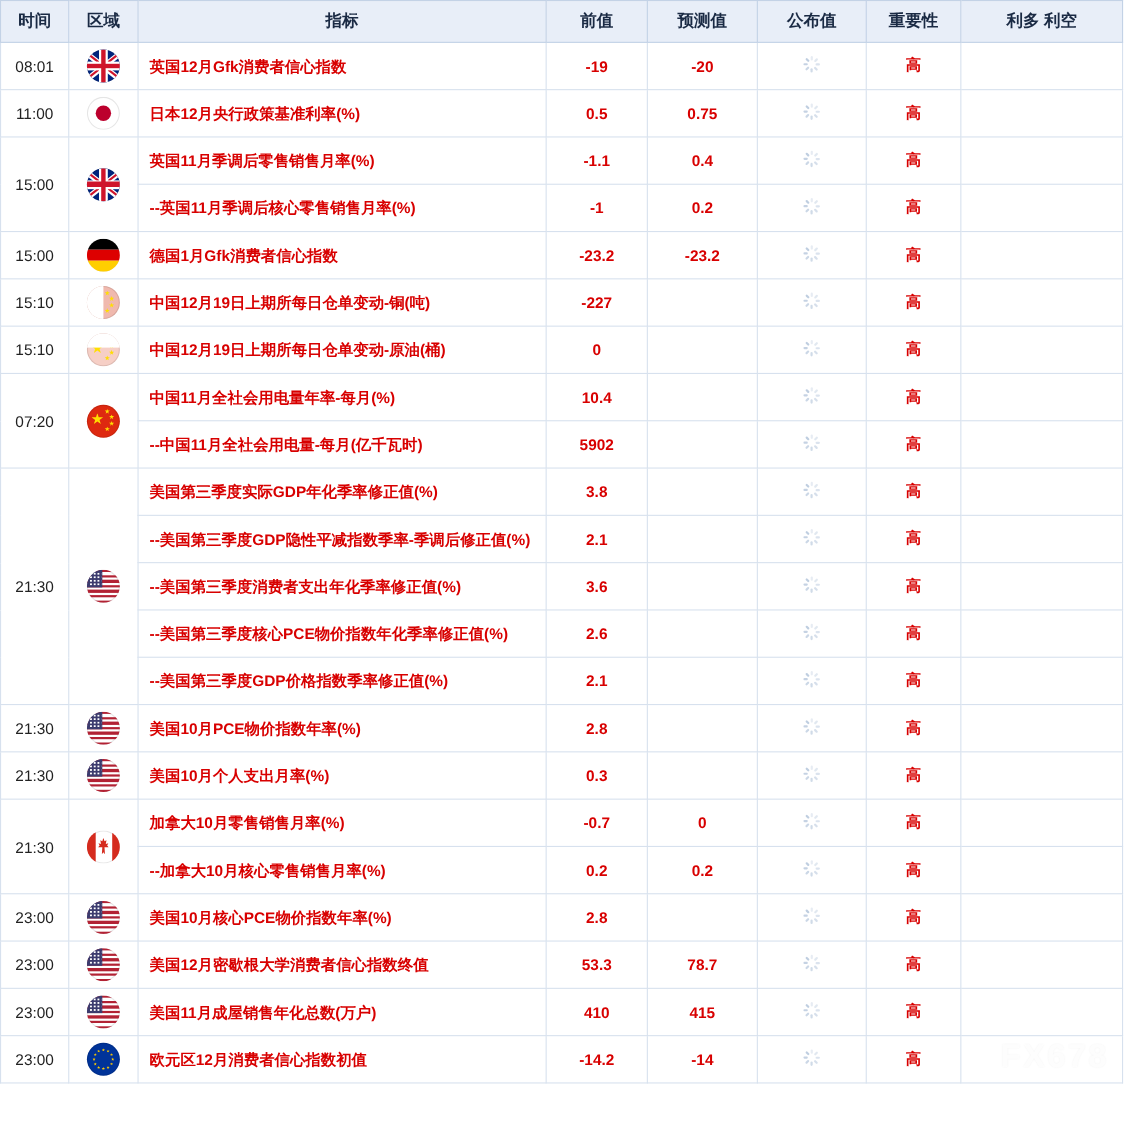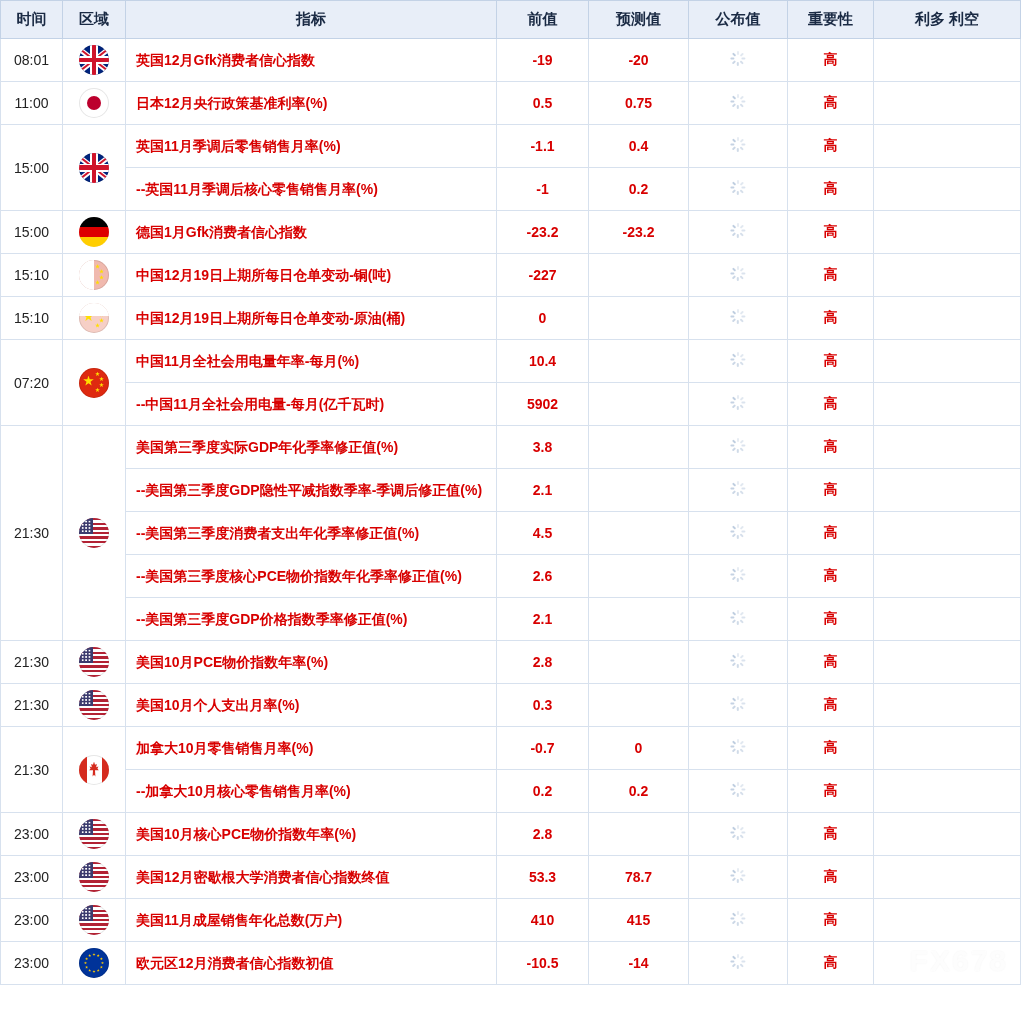--- a/index.html
+++ b/index.html
@@ -324,21 +324,21 @@
         <tr>
           <td class="name">--美国第三季度GDP隐性平减指数季率-季调后修正值(%)</td>
           <td class="num">2.1</td>
           <td class="num"></td>
           <td class="actual"><span class="spinner"><i style="transform:rotate(0deg);opacity:0.35"></i><i style="transform:rotate(45deg);opacity:0.43"></i><i style="transform:rotate(90deg);opacity:0.51"></i><i style="transform:rotate(135deg);opacity:0.59"></i><i style="transform:rotate(180deg);opacity:0.67"></i><i style="transform:rotate(225deg);opacity:0.75"></i><i style="transform:rotate(270deg);opacity:0.83"></i><i style="transform:rotate(315deg);opacity:0.91"></i></span></td>
           <td class="imp">高</td>
           <td class="eff"></td>
         </tr>
         <tr>
           <td class="name">--美国第三季度消费者支出年化季率修正值(%)</td>
-          <td class="num">4.5</td>
+          <td class="num">3.6</td>
           <td class="num"></td>
           <td class="actual"><span class="spinner"><i style="transform:rotate(0deg);opacity:0.35"></i><i style="transform:rotate(45deg);opacity:0.43"></i><i style="transform:rotate(90deg);opacity:0.51"></i><i style="transform:rotate(135deg);opacity:0.59"></i><i style="transform:rotate(180deg);opacity:0.67"></i><i style="transform:rotate(225deg);opacity:0.75"></i><i style="transform:rotate(270deg);opacity:0.83"></i><i style="transform:rotate(315deg);opacity:0.91"></i></span></td>
           <td class="imp">高</td>
           <td class="eff"></td>
         </tr>
         <tr>
           <td class="name">--美国第三季度核心PCE物价指数年化季率修正值(%)</td>
           <td class="num">2.6</td>
           <td class="num"></td>
           <td class="actual"><span class="spinner"><i style="transform:rotate(0deg);opacity:0.35"></i><i style="transform:rotate(45deg);opacity:0.43"></i><i style="transform:rotate(90deg);opacity:0.51"></i><i style="transform:rotate(135deg);opacity:0.59"></i><i style="transform:rotate(180deg);opacity:0.67"></i><i style="transform:rotate(225deg);opacity:0.75"></i><i style="transform:rotate(270deg);opacity:0.83"></i><i style="transform:rotate(315deg);opacity:0.91"></i></span></td>
@@ -418,21 +418,21 @@
           <td class="num">410</td>
           <td class="num">415</td>
           <td class="actual"><span class="spinner"><i style="transform:rotate(0deg);opacity:0.35"></i><i style="transform:rotate(45deg);opacity:0.43"></i><i style="transform:rotate(90deg);opacity:0.51"></i><i style="transform:rotate(135deg);opacity:0.59"></i><i style="transform:rotate(180deg);opacity:0.67"></i><i style="transform:rotate(225deg);opacity:0.75"></i><i style="transform:rotate(270deg);opacity:0.83"></i><i style="transform:rotate(315deg);opacity:0.91"></i></span></td>
           <td class="imp">高</td>
           <td class="eff"></td>
         </tr>
         <tr>
           <td class="time">23:00</td>
           <td class="flagcell"><span class="flag f-eu"><span class="estar" style="left:13.4px;top:4.9px"></span><span class="estar" style="left:17.6px;top:6.0px"></span><span class="estar" style="left:20.8px;top:9.2px"></span><span class="estar" style="left:21.9px;top:13.4px"></span><span class="estar" style="left:20.8px;top:17.6px"></span><span class="estar" style="left:17.6px;top:20.8px"></span><span class="estar" style="left:13.4px;top:21.9px"></span><span class="estar" style="left:9.1px;top:20.8px"></span><span class="estar" style="left:6.0px;top:17.7px"></span><span class="estar" style="left:4.9px;top:13.4px"></span><span class="estar" style="left:6.0px;top:9.2px"></span><span class="estar" style="left:9.1px;top:6.0px"></span></span></td>
           <td class="name">欧元区12月消费者信心指数初值</td>
-          <td class="num">-10.5</td>
+          <td class="num">-14.2</td>
           <td class="num">-14</td>
           <td class="actual"><span class="spinner"><i style="transform:rotate(0deg);opacity:0.35"></i><i style="transform:rotate(45deg);opacity:0.43"></i><i style="transform:rotate(90deg);opacity:0.51"></i><i style="transform:rotate(135deg);opacity:0.59"></i><i style="transform:rotate(180deg);opacity:0.67"></i><i style="transform:rotate(225deg);opacity:0.75"></i><i style="transform:rotate(270deg);opacity:0.83"></i><i style="transform:rotate(315deg);opacity:0.91"></i></span></td>
           <td class="imp">高</td>
           <td class="eff"></td>
         </tr>
       </tbody>
   </table>
   <div class="watermark">FX678</div>
 </div>
 

